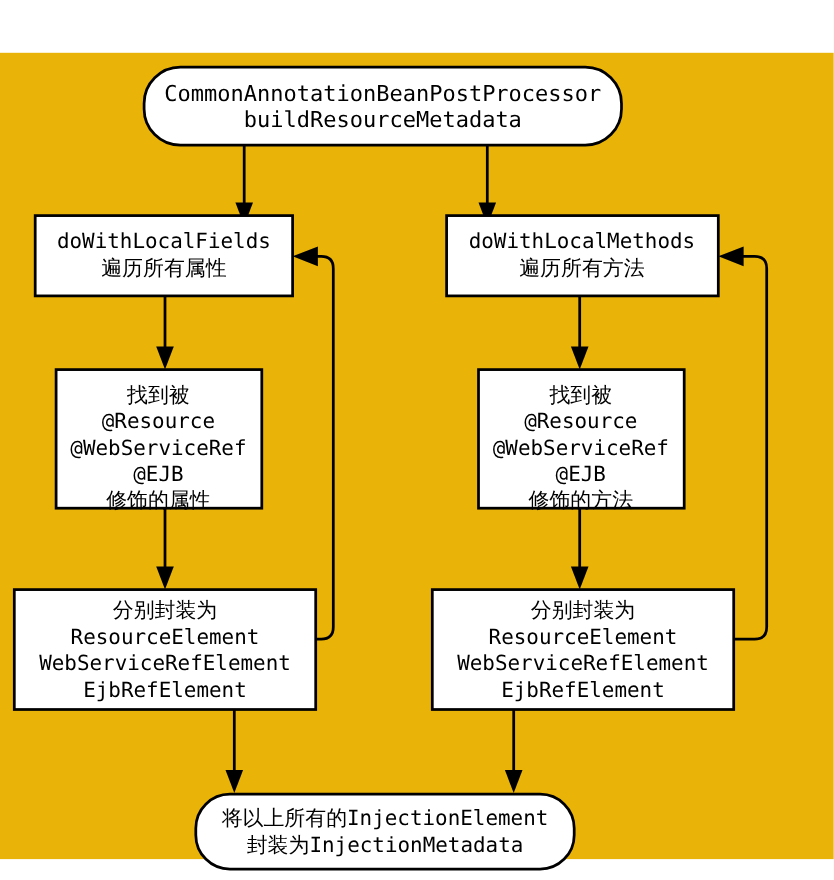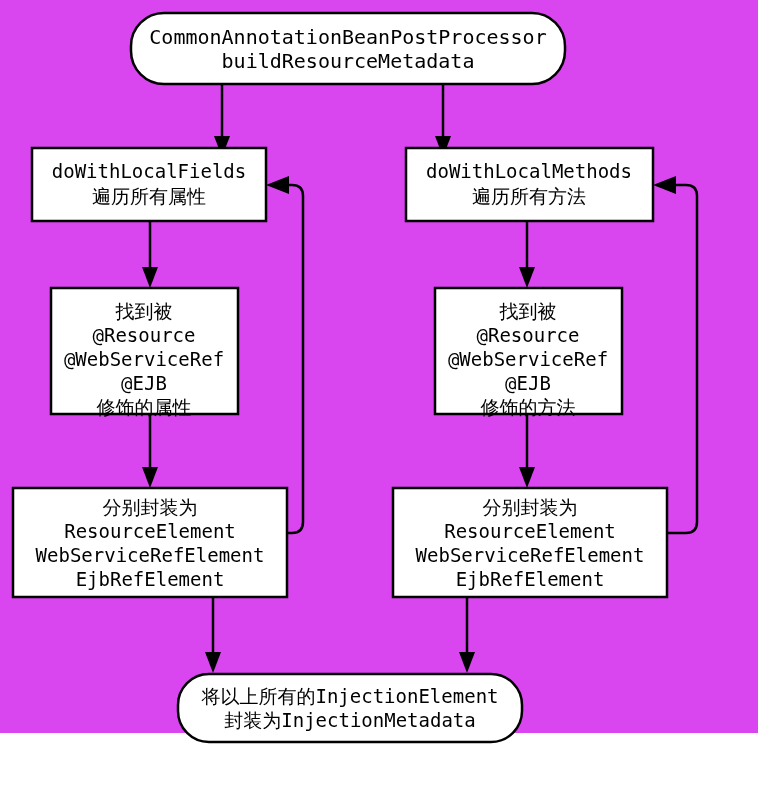--- a/index.html
+++ b/index.html
@@ -10,21 +10,22 @@
   body {
     width: 758px;
     height: 800px;
     overflow: hidden;
     font-family: "DejaVu Sans Mono", monospace;
   }
   #canvas {
     position: relative;
     width: 758px;
     height: 733px;
-    background: #d946ef;
+    background: #eab308;
+    margin-top: 48px;
   }
   svg.flow {
     position: absolute;
     top: 0;
     left: 0;
     width: 758px;
     height: 800px;
   }
   .node-shape {
     fill: #ffffff;

